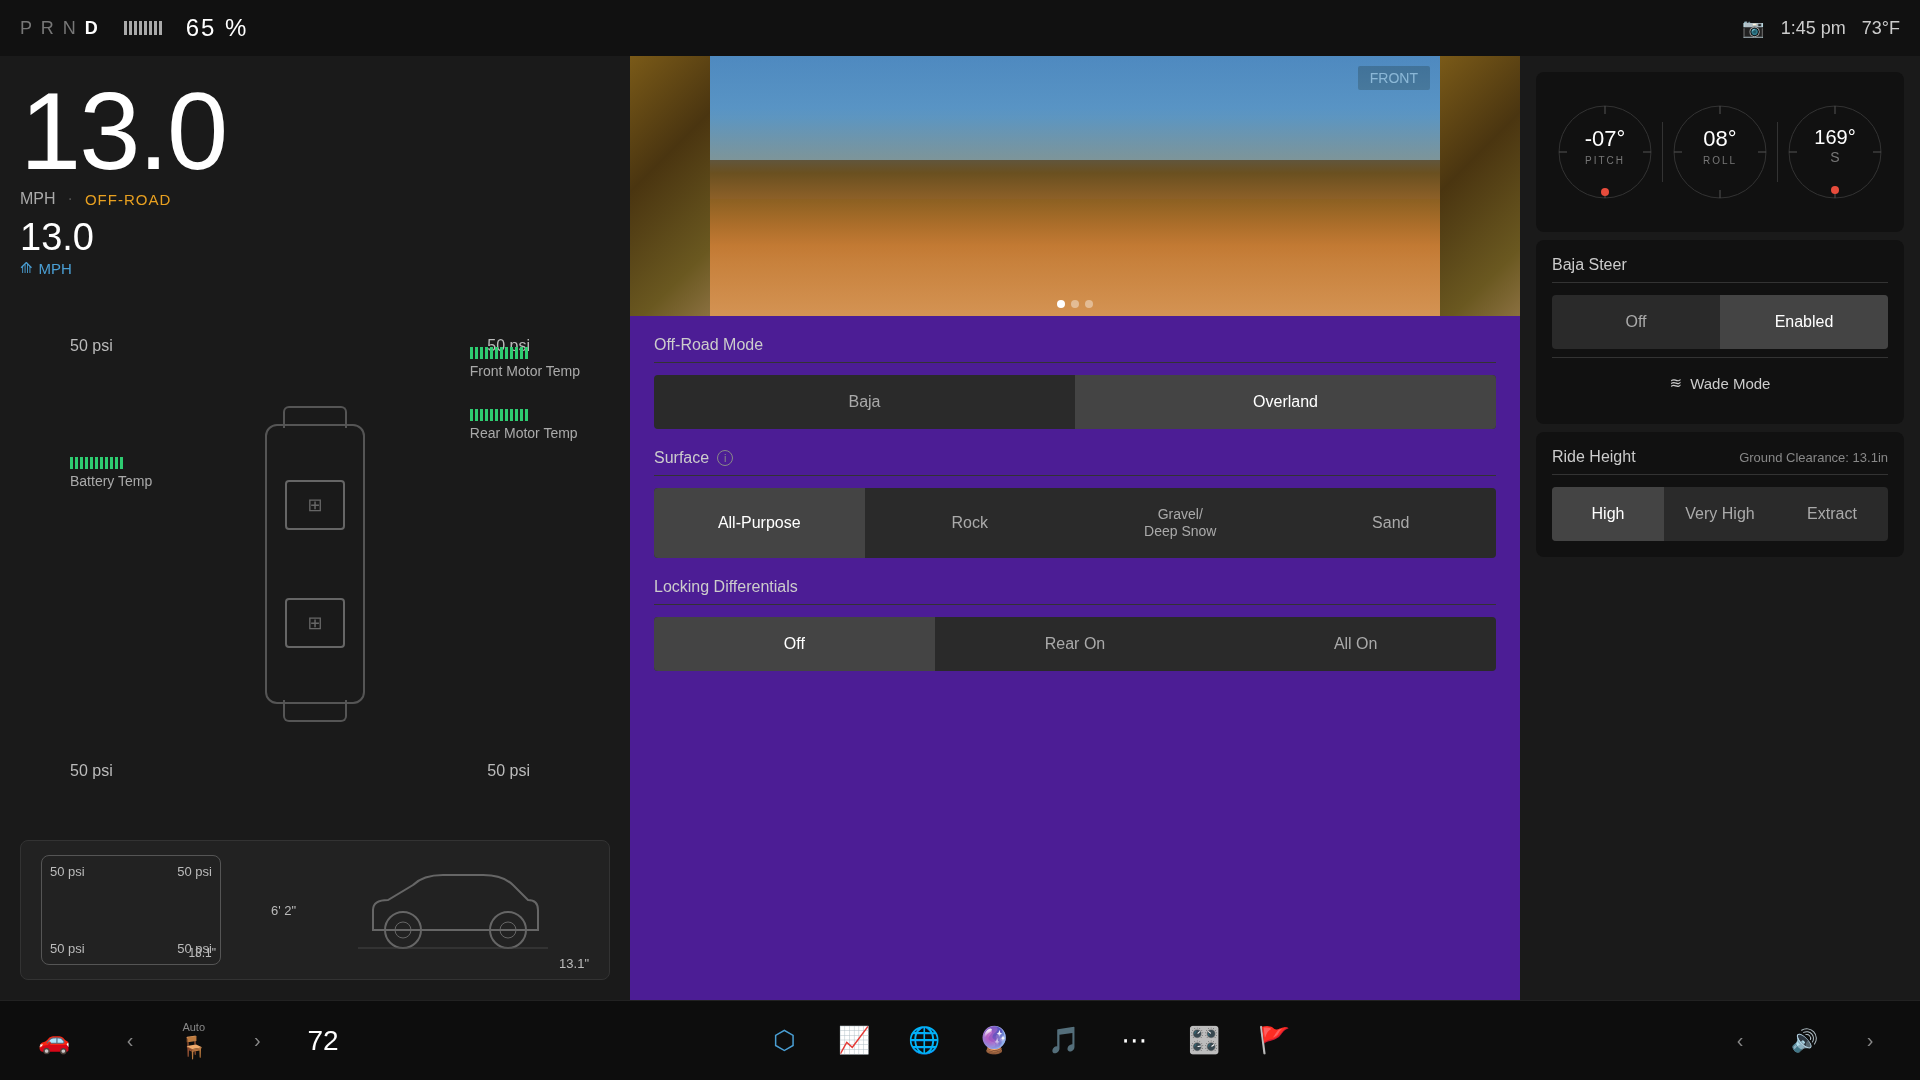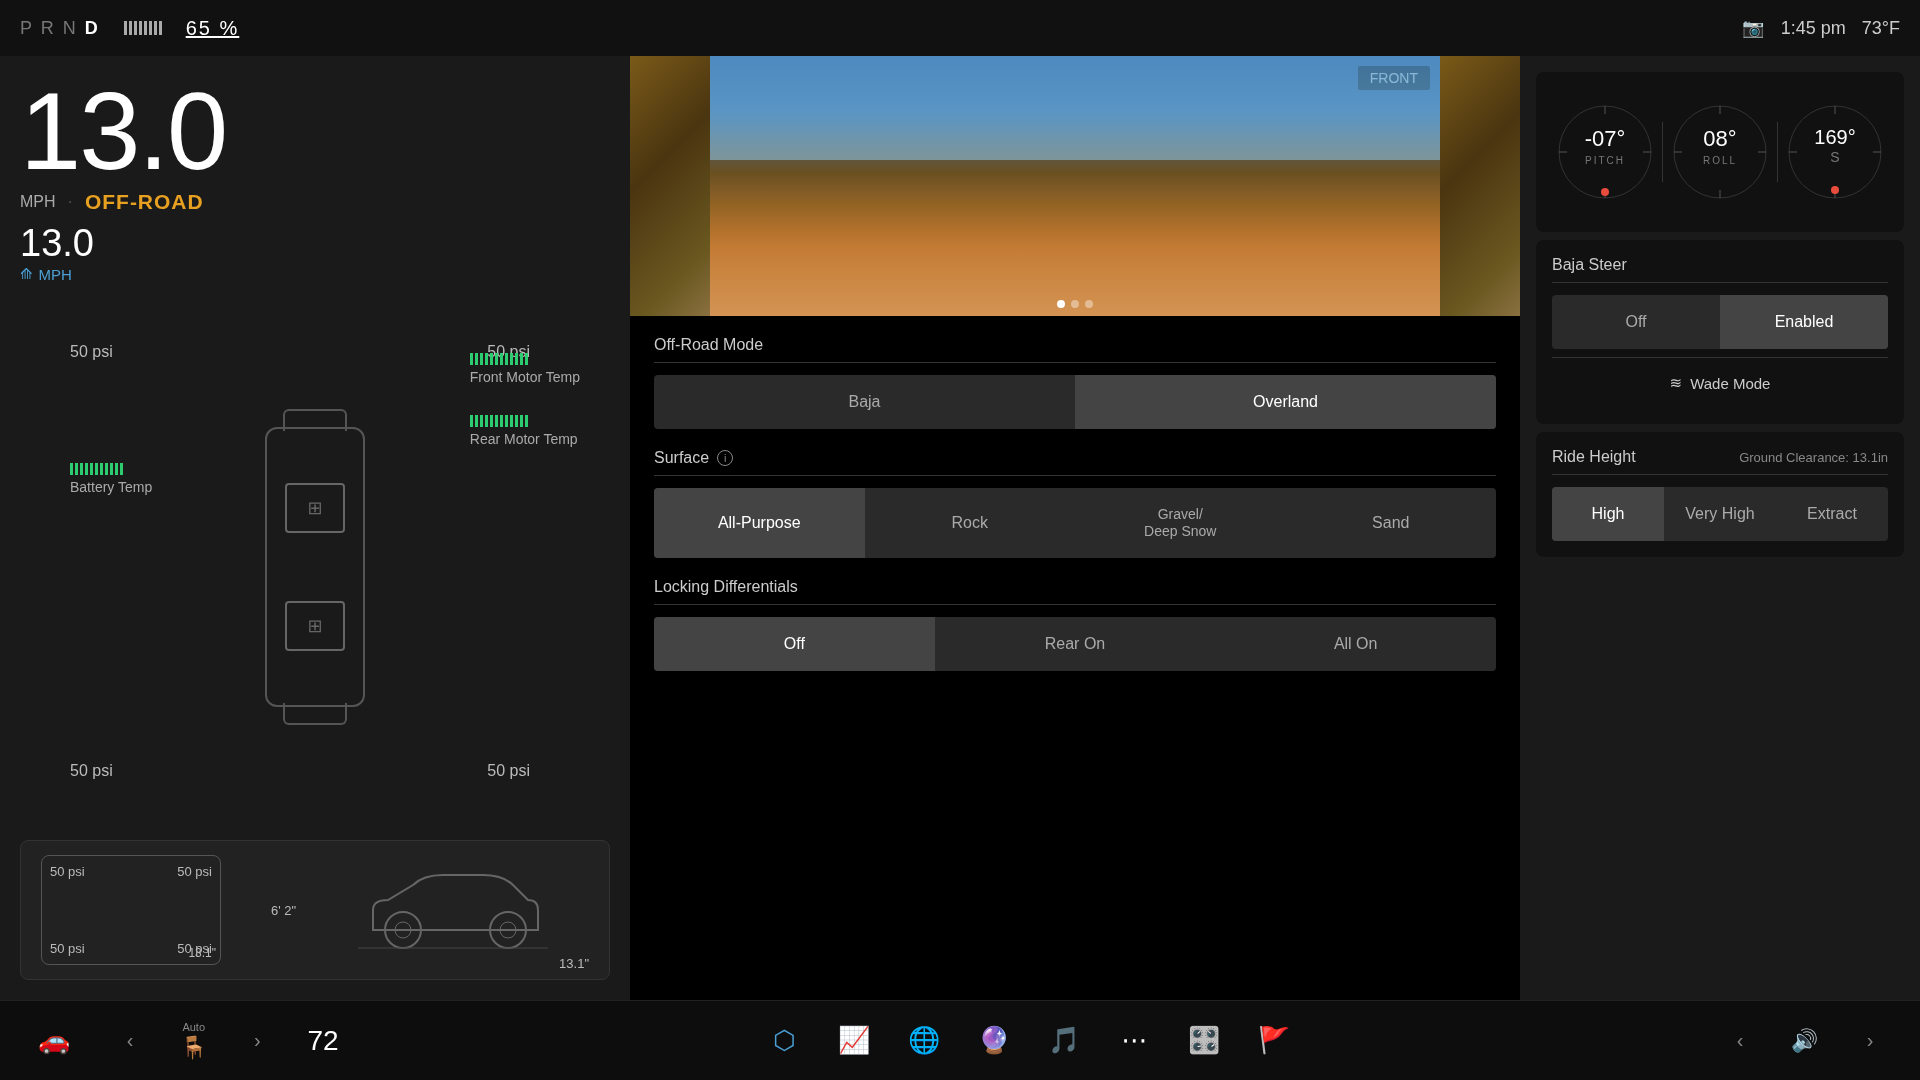--- a/index.html
+++ b/index.html
@@ -36,21 +36,21 @@
       display: flex;
       gap: 2px;
       align-items: center;
     }
     .battery-bar span {
       display: inline-block;
       width: 3px;
       height: 14px;
       background: #aaa;
     }
-    .battery-pct { color: #fff; font-size: 20px; text-decoration: underline; }
+    .battery-pct { color: #fff; font-size: 24px; }
     .top-bar-right {
       display: flex;
       align-items: center;
       gap: 16px;
       font-size: 18px;
       color: #ccc;
     }
 
     
     .main-content {
@@ -81,22 +81,22 @@
     .speed-label {
       display: flex;
       align-items: center;
       gap: 12px;
       font-size: 16px;
       color: #aaa;
       margin-top: 4px;
     }
     .offroad-badge {
       color: #e8a020;
-      font-size: 21px;
-      font-weight: bold;
+      font-size: 15px;
+      font-weight: normal;
       letter-spacing: 1px;
     }
     .speed-secondary {
       font-size: 38px;
       color: #fff;
       margin-top: 8px;
     }
     .speed-unit-small {
       display: flex;
       align-items: center;
@@ -273,21 +273,21 @@
       right: 20px;
       font-size: 13px;
       color: #bbb;
     }
 
     
     .center-panel {
       flex: 1;
       display: flex;
       flex-direction: column;
-      background: #000000;
+      background: #4c1d95;
     }
     .camera-view {
       height: 260px;
       display: flex;
       background: #000;
       position: relative;
     }
     .cam-left {
       width: 80px;
       background: linear-gradient(135deg, #8b6914 0%, #5a4510 50%, #8b8060 100%);

